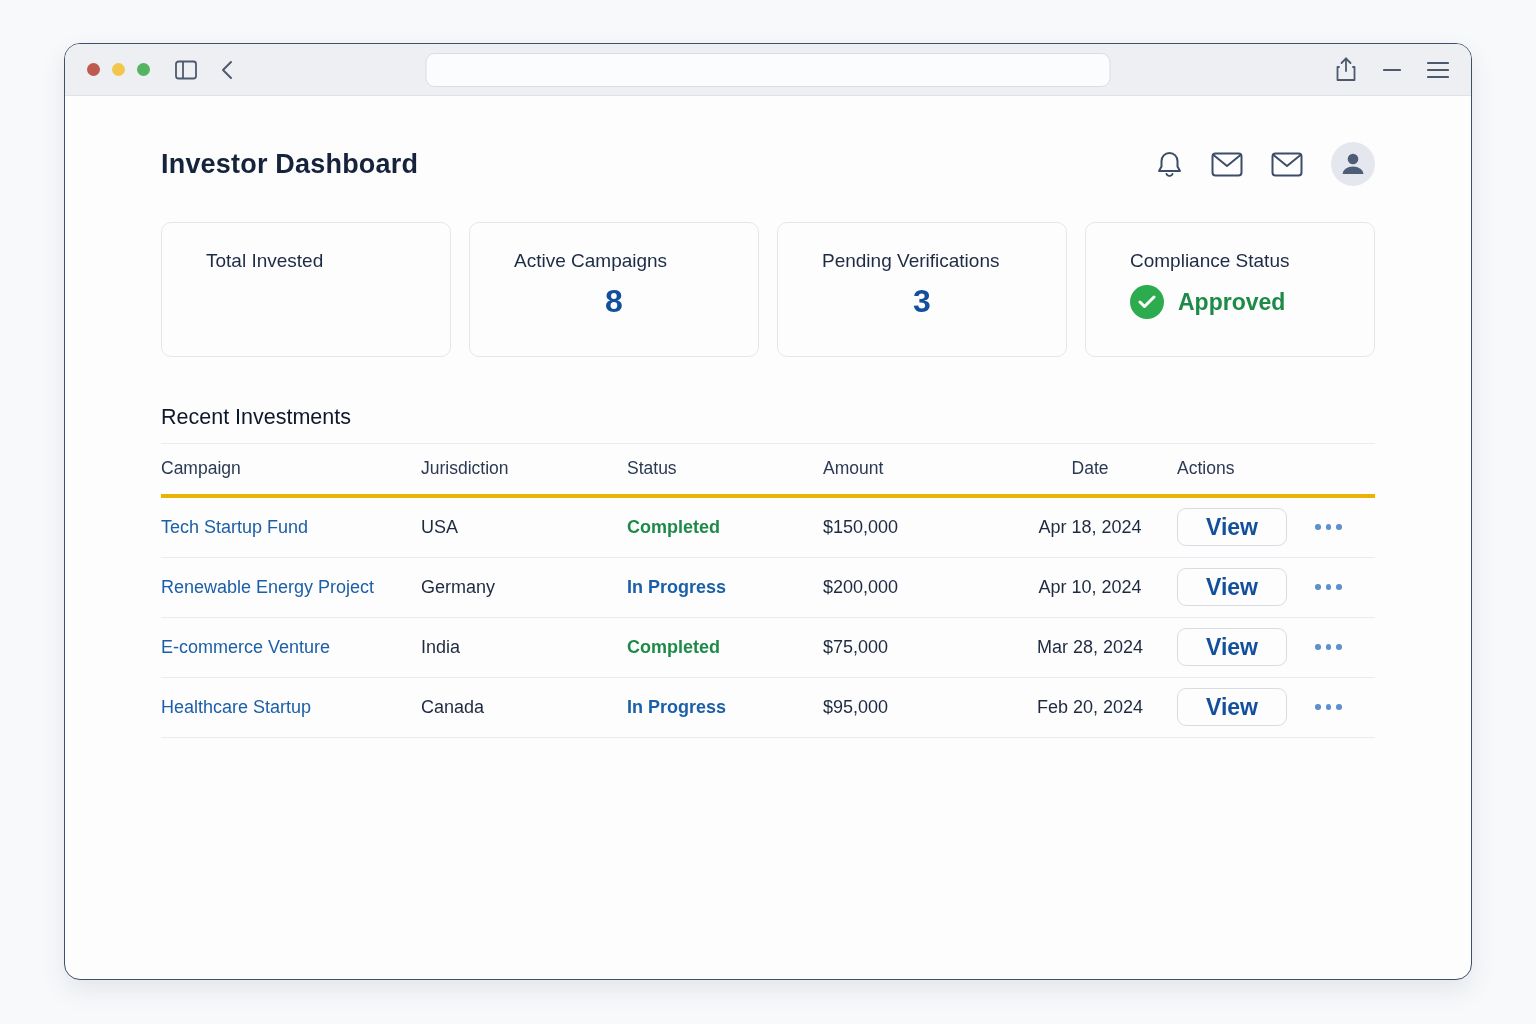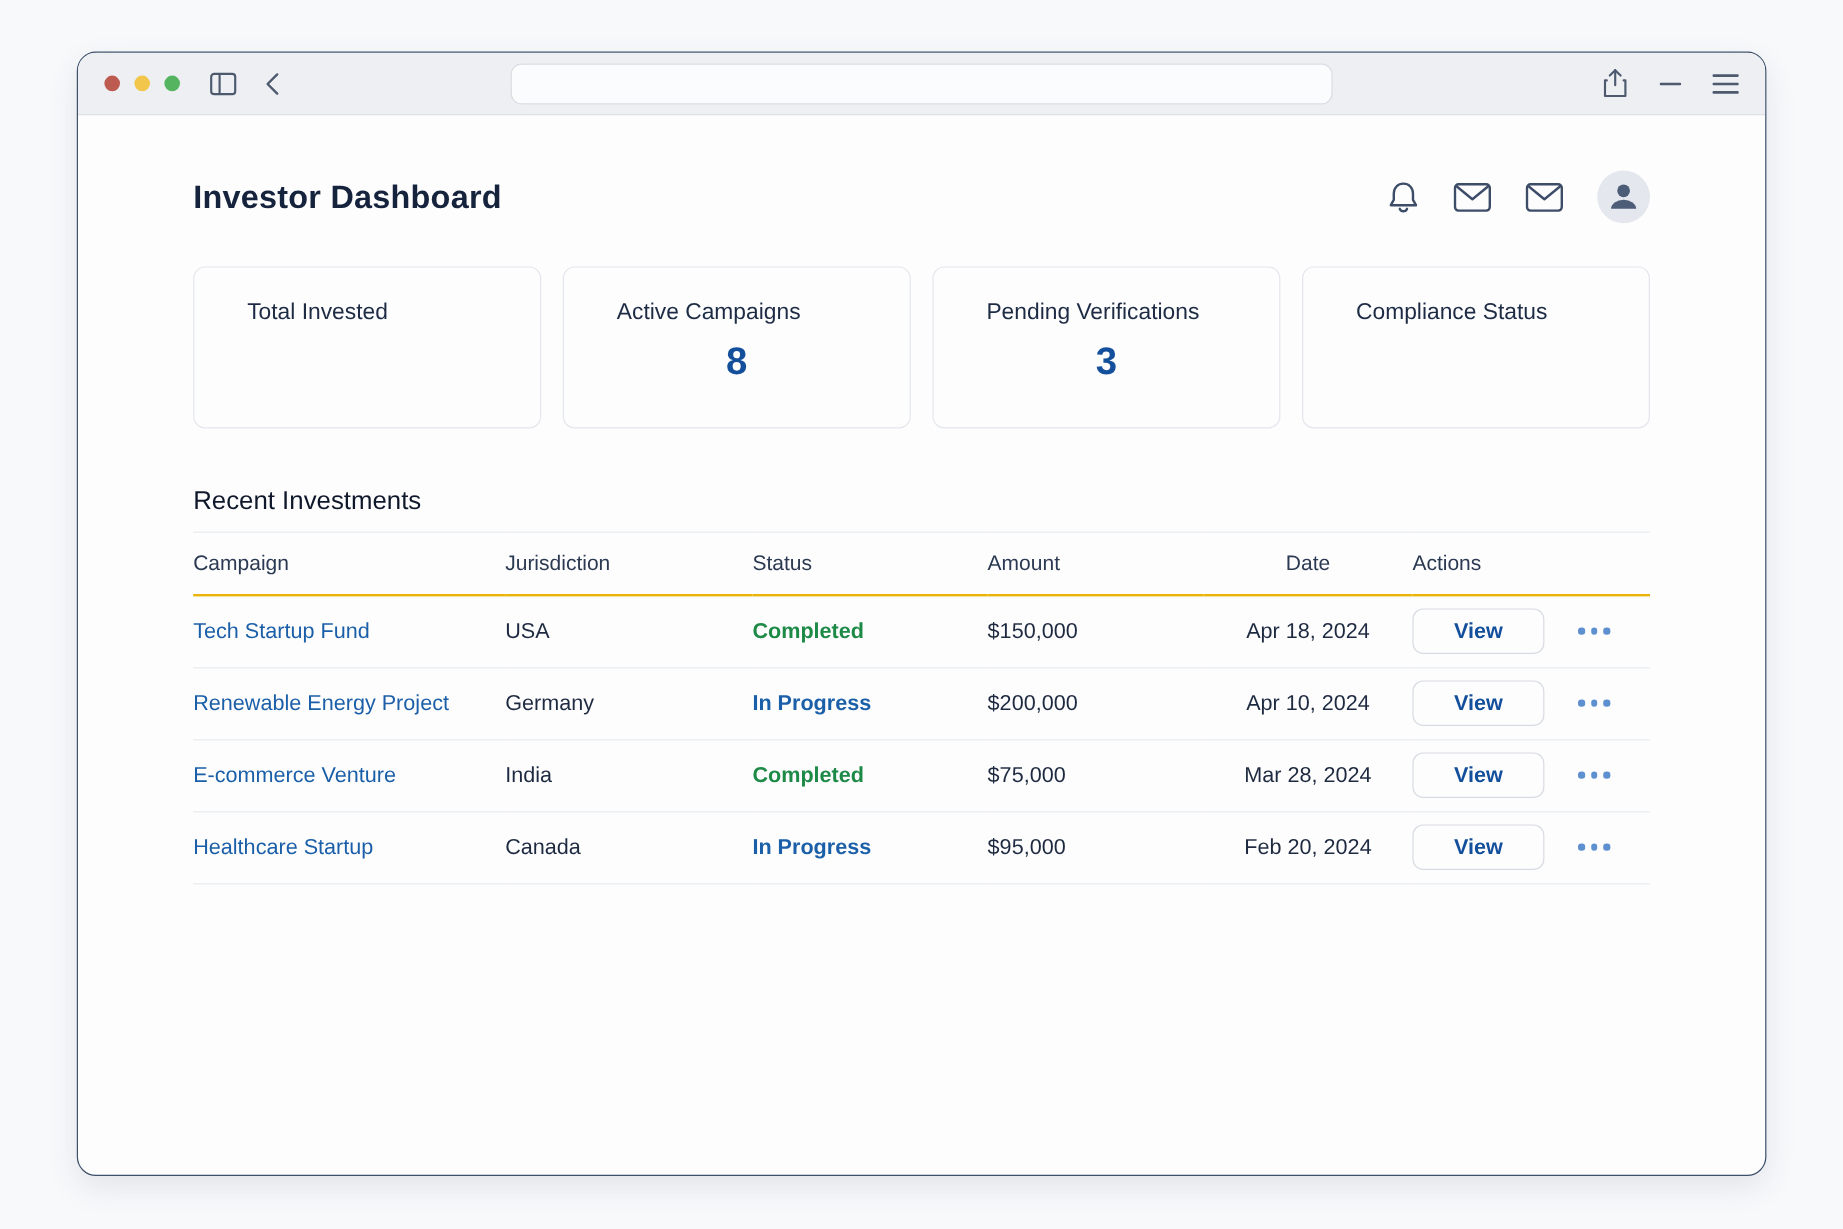--- a/index.html
+++ b/index.html
@@ -50,34 +50,34 @@
   .check-circle {
     width:34px; height:34px; border-radius:50%; background:#2cab4f;
     display:flex; align-items:center; justify-content:center; flex:0 0 auto;
   }
   .status-approved { font-size:23px; font-weight:600; color:#1e8a47; }
 
   
   .section-title { margin-top:48px; font-size:21.5px; font-weight:400; color:#0f172a; }
   table { width:100%; border-collapse:collapse; margin-top:13px; table-layout:fixed; }
   thead th {
-    border-top:1px solid #e8ebef; border-bottom:2px solid #eab308;
+    border-top:1px solid #e8ebef; border-bottom:4px solid #eab308;
     font-size:17.5px; font-weight:500; color:#2b3a52; text-align:left;
     height:52px; padding:0;
   }
   col.c-campaign{ width:260px; } col.c-jur{ width:206px; } col.c-status{ width:196px; }
   col.c-amount{ width:180px; } col.c-date{ width:174px; } col.c-actions{ width:auto; }
   th.t-date, td.t-date { text-align:center; }
   tbody td { height:59px; padding:0; border-bottom:1px solid #e8ebef; font-size:18px; color:#1e2a40; }
   .campaign-link { color:#1b5fa8; font-weight:500; text-decoration:none; cursor:pointer; }
   .status-text { font-weight:600; }
   .actions-cell { display:flex; align-items:center; gap:28px; height:59px; }
   .view-btn {
     width:110px; height:38px; background:#fdfdfe; border:1px solid #d8dce2; border-radius:9px;
-    color:#134f9b; font-size:18px; font-weight:600; font-family:inherit; cursor:pointer;
+    color:#134f9b; font-size:23px; font-weight:600; font-family:inherit; cursor:pointer;
   }
   .dots { display:flex; gap:5px; cursor:pointer; padding:4px 0; }
   .dots i { width:5.5px; height:5.5px; border-radius:50%; background:#5e90cf; }
 </style>
 </head>
 <body>
 
 <div class="window">
 
   <div class="chrome">
@@ -160,20 +160,28 @@
         <div class="card">
           <div class="card-label">Active Campaigns</div>
           <div class="card-value" style="color: rgb(19, 79, 155);">8</div>
         </div>
         <div class="card">
           <div class="card-label">Pending Verifications</div>
           <div class="card-value" style="color: rgb(19, 79, 155);">3</div>
         </div>
         <div class="card">
           <div class="card-label">Compliance Status</div>
+          <div class="card-status">
+            <span class="check-circle" style="background: rgb(44, 171, 79);">
+              <svg width="18" height="14" viewBox="0 0 18 14" fill="none" stroke="#ffffff" stroke-width="3" stroke-linecap="round" stroke-linejoin="round">
+                <polyline points="2,7 6.5,11.5 16,2"></polyline>
+              </svg>
+            </span>
+            <span class="status-approved" style="color: rgb(30, 138, 71);">Approved</span>
+          </div>
         </div>
       </div>
 
     <h2 class="section-title">Recent Investments</h2>
 
     <table>
       <colgroup>
         <col class="c-campaign">
           <col class="c-jur">
           <col class="c-status">

